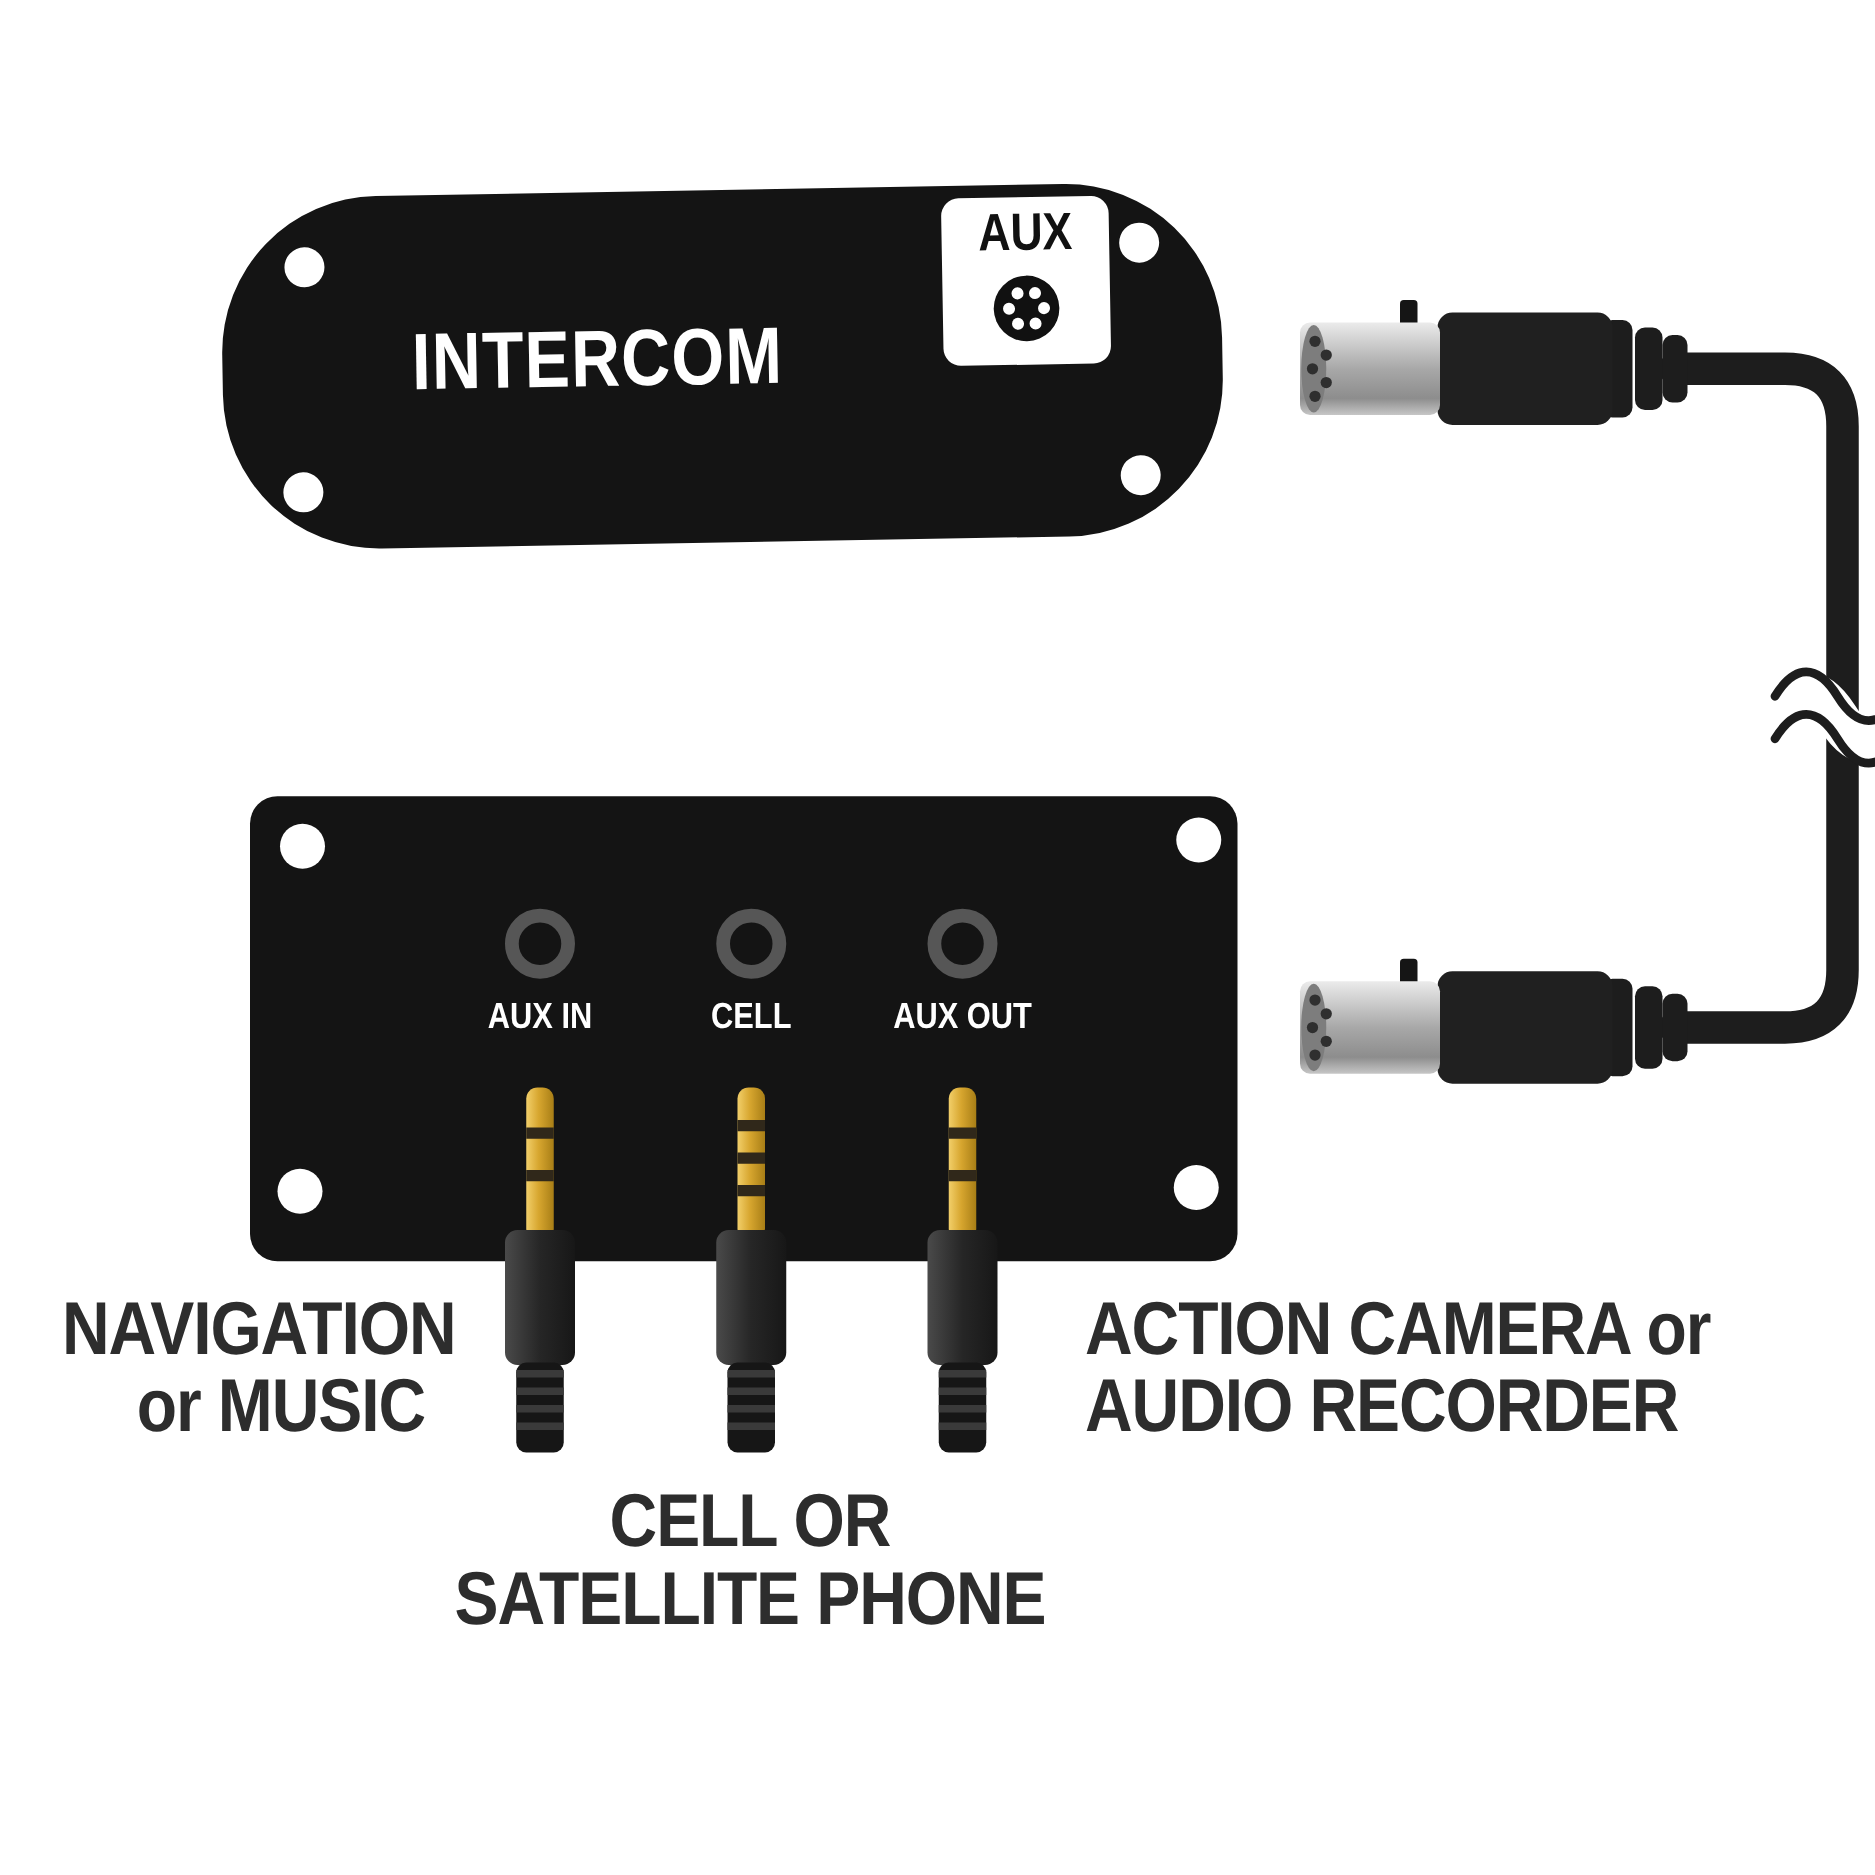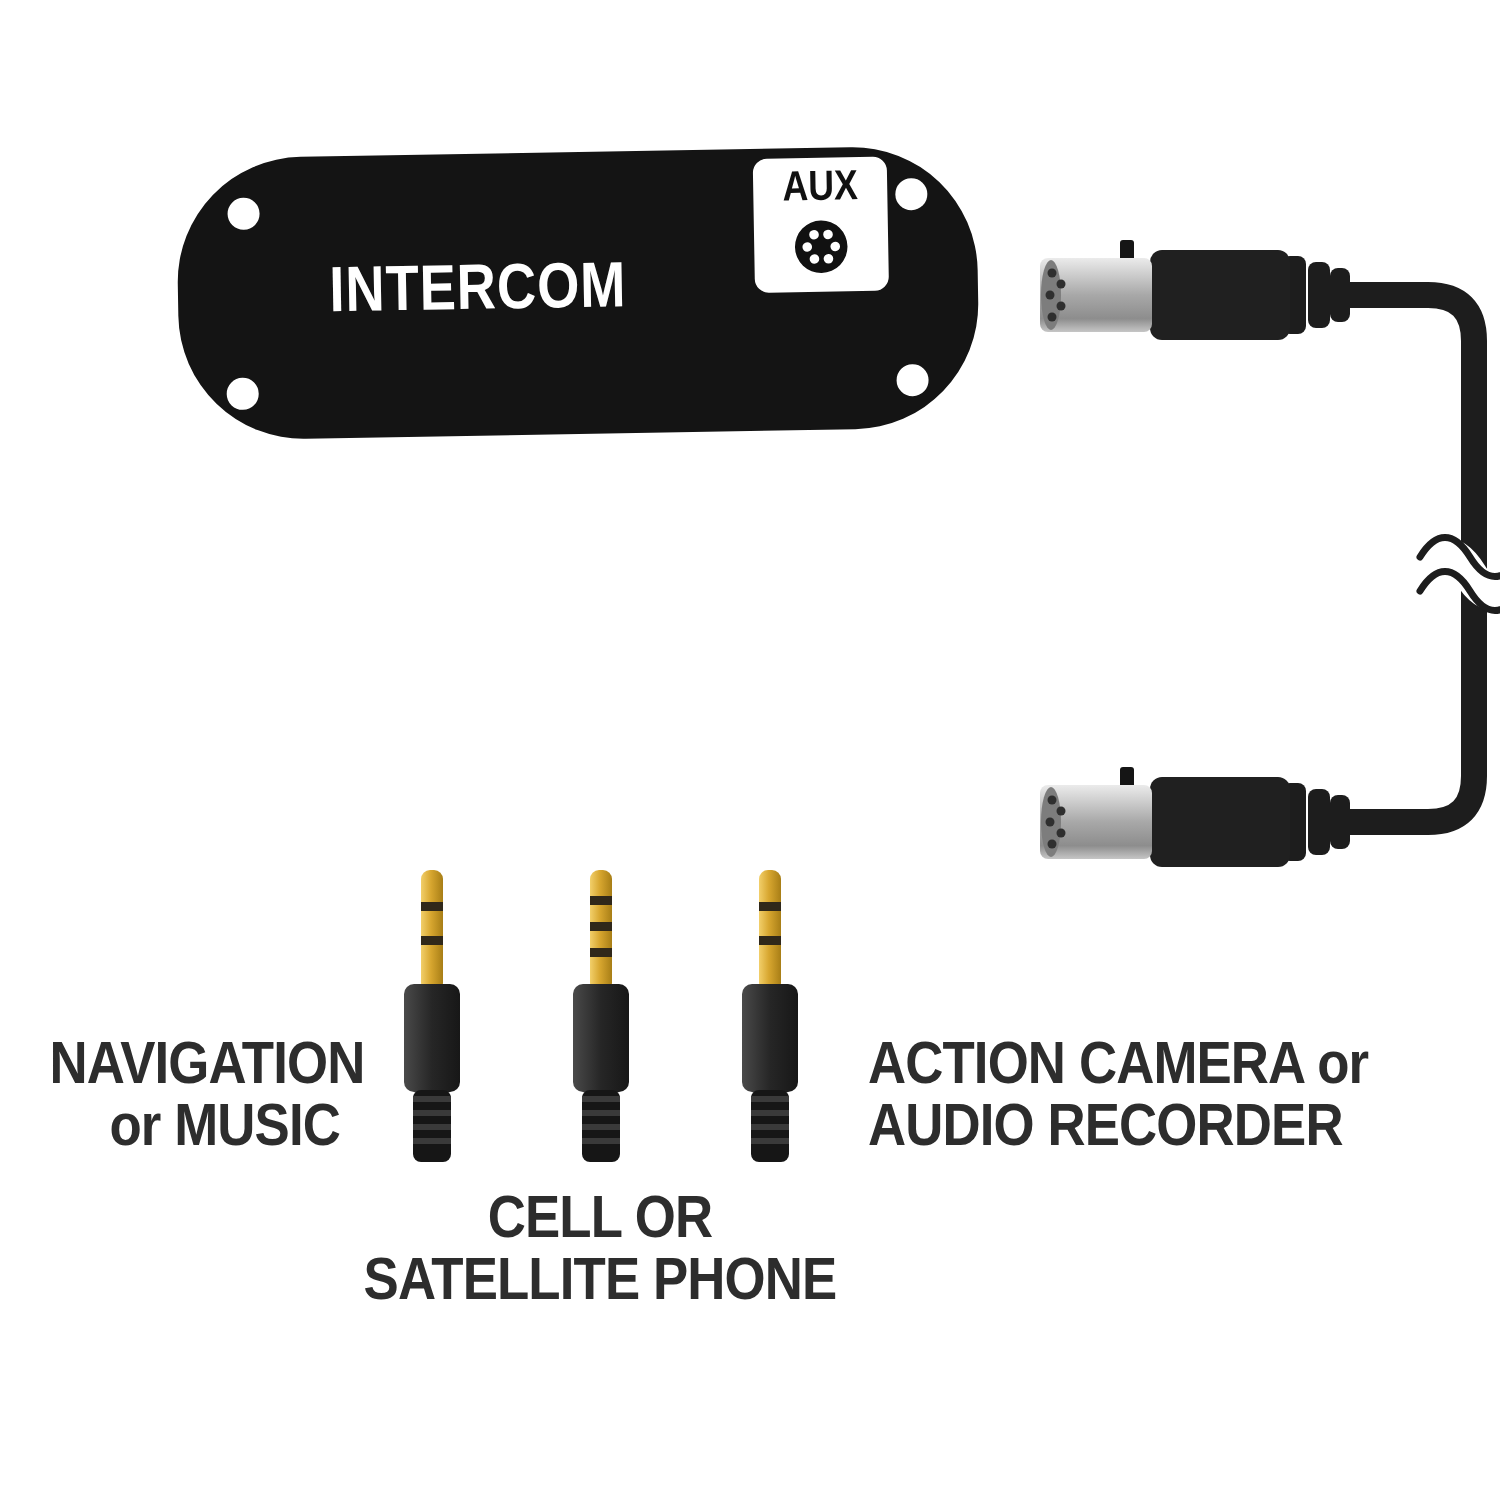--- a/index.html
+++ b/index.html
@@ -95,20 +95,34 @@
         <circle cx="56" cy="40" r="5.5" fill="#ffffff"></circle>
         <circle cx="48" cy="53.9" r="5.5" fill="#ffffff"></circle>
         <circle cx="32" cy="53.9" r="5.5" fill="#ffffff"></circle>
         <circle cx="24" cy="40" r="5.5" fill="#ffffff"></circle>
         <circle cx="32" cy="26.1" r="5.5" fill="#ffffff"></circle>
         <circle cx="48" cy="26.1" r="5.5" fill="#ffffff"></circle>
       </svg>
     </div>
   </div>
 
+  <div class="panel">
+    <span class="screw pn-tl"></span>
+    <span class="screw pn-tr"></span>
+    <span class="screw pn-bl"></span>
+    <span class="screw pn-br"></span>
+
+    <div class="port port-1"></div>
+    <div class="port port-2"></div>
+    <div class="port port-3"></div>
+
+    <div class="port-label pl-1">AUX IN</div>
+    <div class="port-label pl-2">CELL</div>
+    <div class="port-label pl-3">AUX OUT</div>
+  </div>
 
   <svg class="overlay" width="1500" height="1500" viewBox="0 0 1500 1500">
     <defs>
       <linearGradient id="gold" x1="0" y1="0" x2="1" y2="0">
         <stop offset="0" stop-color="#f2cf6a"></stop>
         <stop offset="0.45" stop-color="#d7a62f"></stop>
         <stop offset="1" stop-color="#a87e16"></stop>
       </linearGradient>
       <linearGradient id="silver" x1="0" y1="0" x2="0" y2="1">
         <stop offset="0" stop-color="#ebebeb"></stop>

